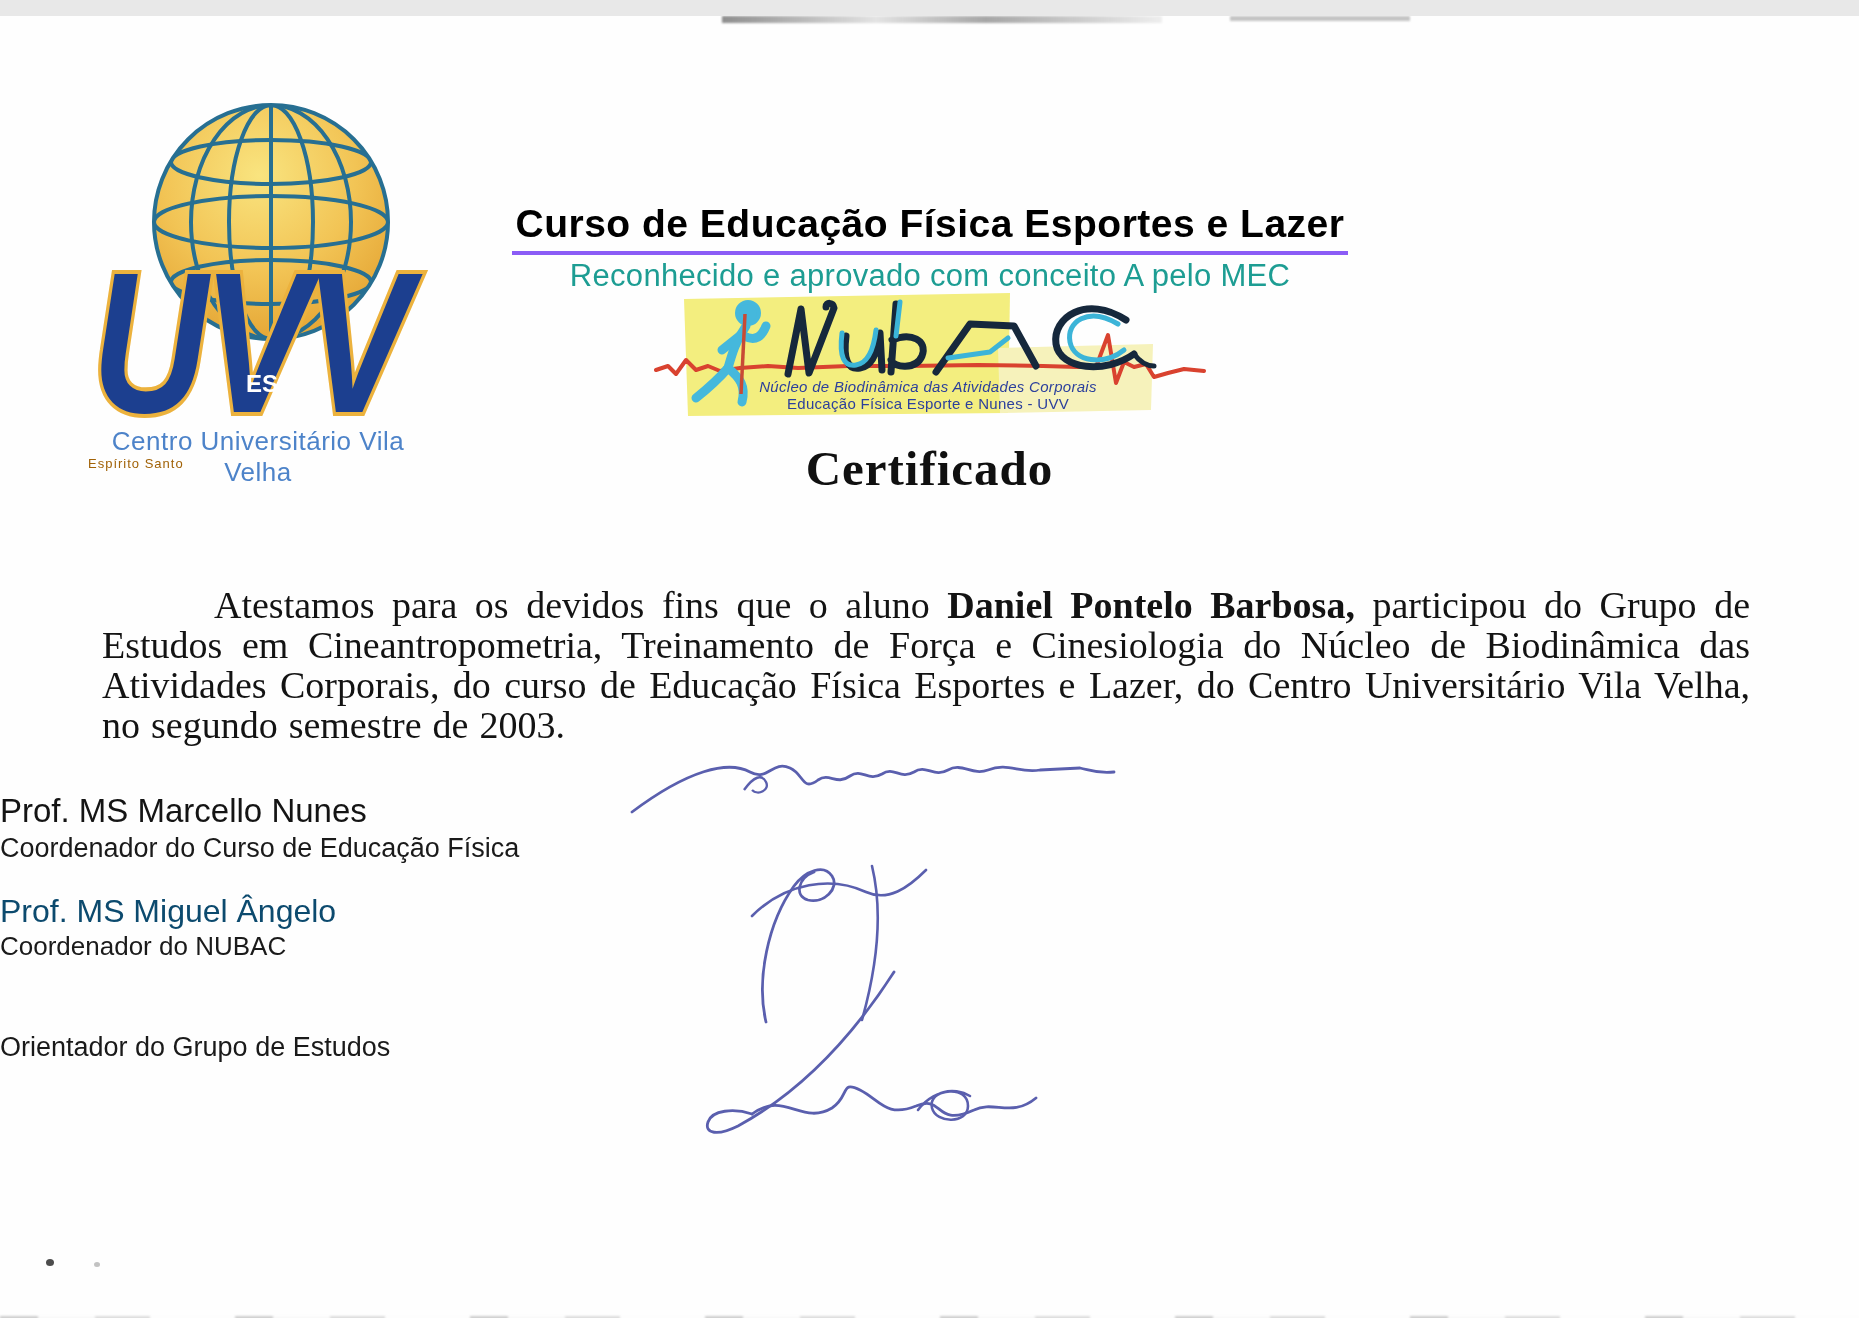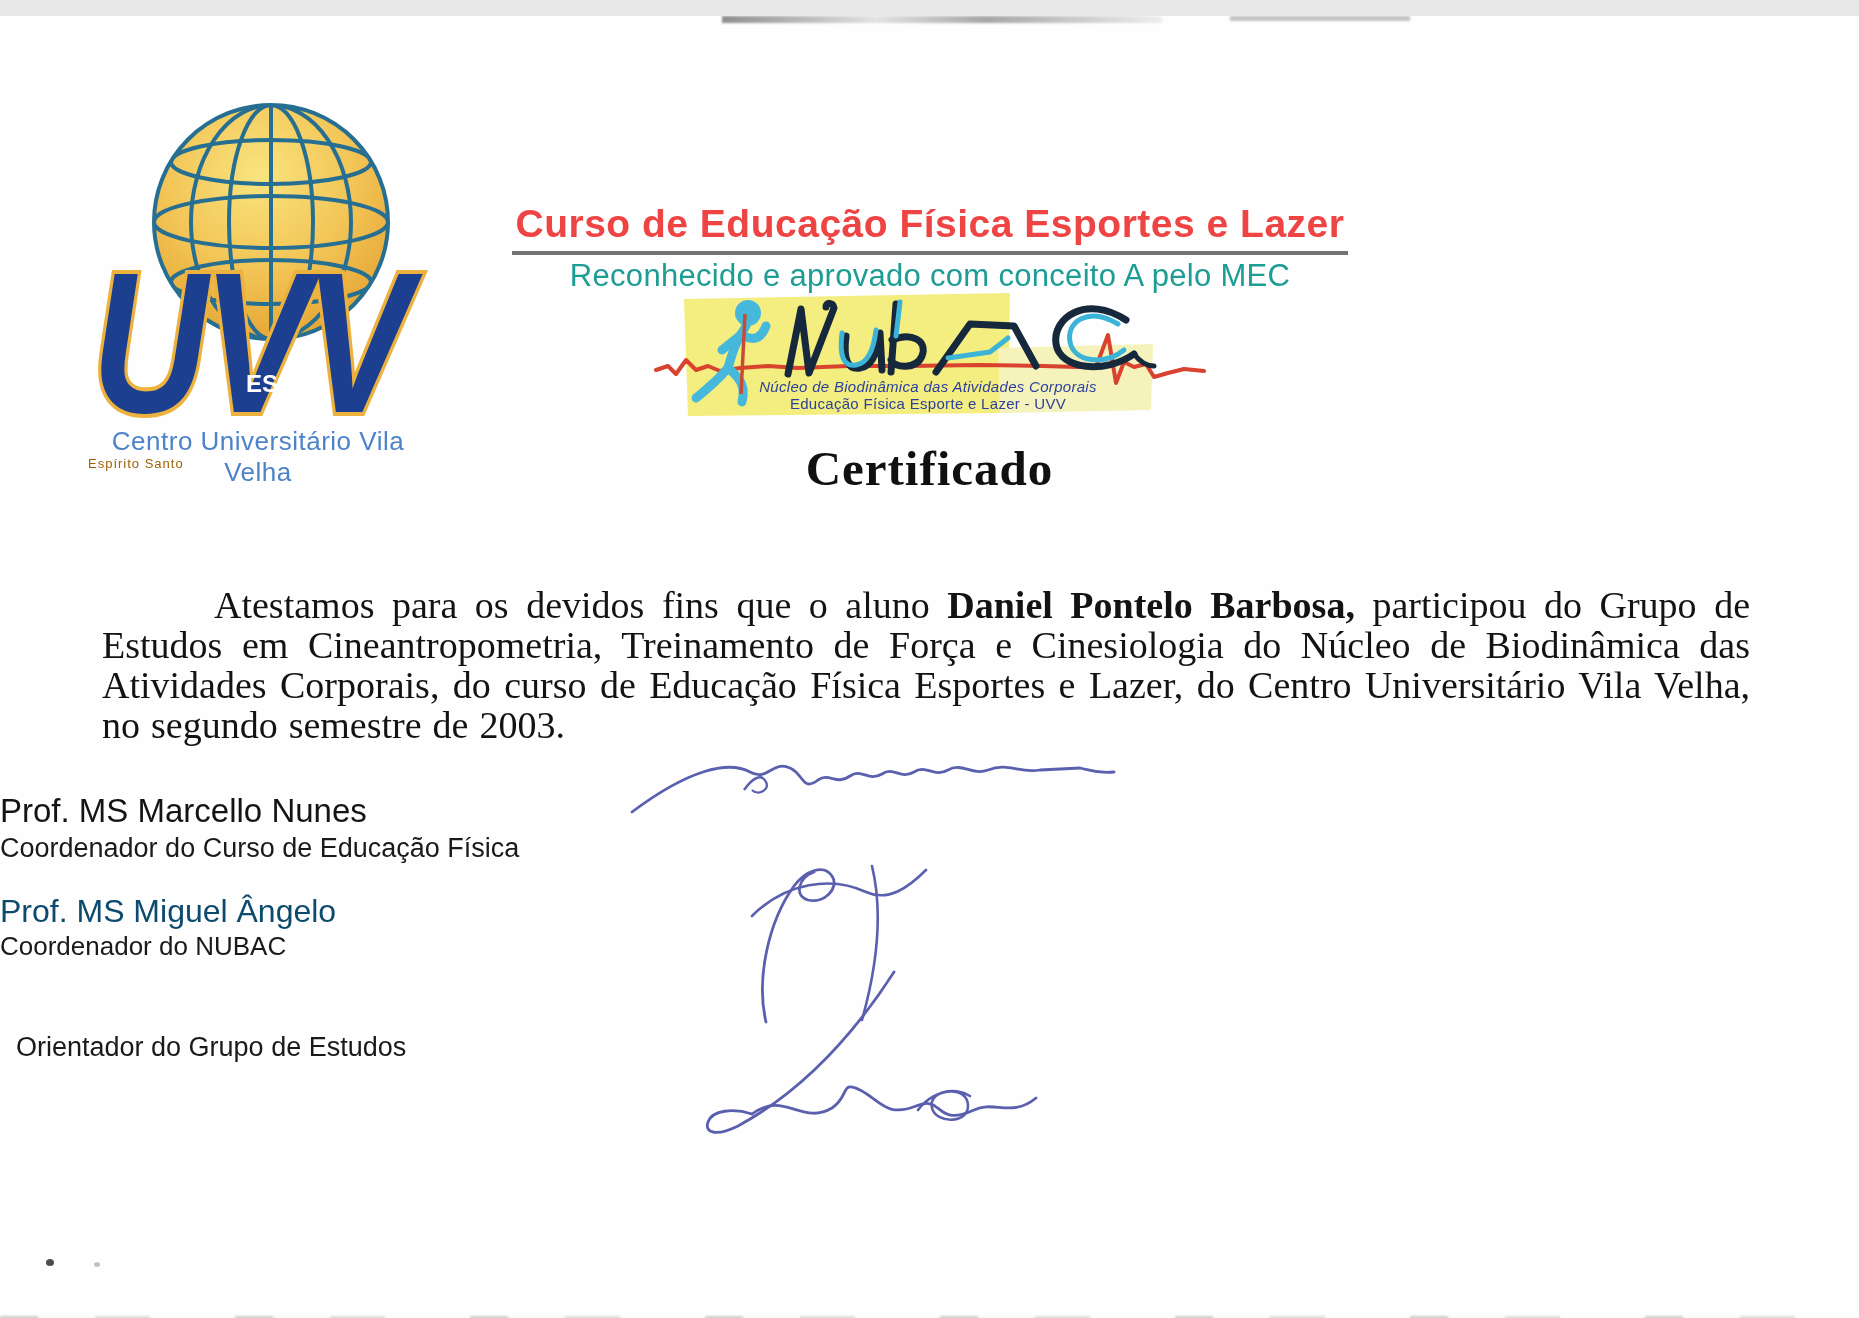--- a/index.html
+++ b/index.html
@@ -22,22 +22,22 @@
 
   
   .uvv-logo{left:88px; top:84px; width:340px; height:385px;}
   .uvv-caption{position:absolute; left:0; top:326px; width:100%; text-align:center;
     color:#4d83c9; font-size:26px; letter-spacing:.5px; font-weight:400;}
   .uvv-state{position:absolute; left:0; top:356px; width:100%; text-align:left;
     color:#a16207; font-size:13px; letter-spacing:1px;}
 
   
   .header-block{left:230px; top:186px; width:1400px; text-align:center;}
-  .course-title{display:inline-block; margin:0; color:#ef4444; font-weight:700; font-size:39px;
-    letter-spacing:.5px; border-bottom:4px solid #737373; padding:0 4px 5px 4px;}
+  .course-title{display:inline-block; margin:0; color:#000000; font-weight:700; font-size:39px;
+    letter-spacing:.5px; border-bottom:4px solid #8b5cf6; padding:0 4px 5px 4px;}
   .accreditation{margin-top:3px; color:#1d9d93; font-size:31px; font-weight:400; letter-spacing:.3px;}
 
   
   .nubac{left:648px; top:262px; width:575px; height:150px;}
   .nubac-text1{position:absolute; left:60px; top:100px; width:440px; text-align:center;
     color:#2b3f9c; font-size:15px; font-weight:400; letter-spacing:.3px;font-style:italic;}
   .nubac-text2{position:absolute; left:60px; top:117px; width:440px; text-align:center;
     color:#2b3f9c; font-size:15px; font-weight:400; letter-spacing:.3px;}
   .sr{position:absolute; width:1px; height:1px; overflow:hidden; opacity:0;}
 
@@ -49,21 +49,21 @@
     text-align:justify; text-indent:112px; word-spacing:1.5px;}
   .cert-body b{font-weight:700;}
 
   
   .sigline{width:1706px; left:0; z-index:2;}
   .sig-name1{top:776px; font-size:33px; color:#141414;}
   .sig-role1{top:817px; font-size:27px; color:#1a1a1a;}
   .sig-name2{top:877px; font-size:32px; color:#0c4a6e;}
   .sig-role2{top:915px; font-size:26px; color:#1a1a1a;}
   .sig-name3{top:973px; font-size:34px; color:#141414;}
-  .sig-role3{top:1016px; font-size:27px; color:#1a1a1a;padding-left:16px;}
+  .sig-role3{top:1016px; font-size:27px; color:#1a1a1a;}
   .ink{z-index:5; pointer-events:none;}
   .ink1{left:628px; top:730px;}
   .ink2{left:722px; top:844px;}
   .ink3{left:668px; top:952px;}
 </style>
 </head>
 <body>
 
 <div class="page">
 
@@ -137,21 +137,21 @@
         <path d="M252,24 L248,58" stroke="#3cb4d8" stroke-width="5"></path>
         <path d="M288,94 L322,46 L366,48 L388,88" stroke="#16283c" stroke-width="7"></path>
         <path d="M300,80 L342,74 L360,60" stroke="#3cb4d8" stroke-width="5"></path>
         <path d="M478,42 C438,16 404,40 408,66 C412,92 458,96 486,76" stroke="#16283c" stroke-width="7"></path>
         <path d="M470,46 C440,28 418,44 422,64 C426,84 456,88 476,72" stroke="#3cb4d8" stroke-width="5"></path>
         <path d="M486,76 C492,84 498,88 506,88" stroke="#16283c" stroke-width="5"></path>
       </g>
     </svg>
     <span class="sr">NUBAC</span>
     <div class="nubac-text1">Núcleo de Biodinâmica das Atividades Corporais</div>
-    <div class="nubac-text2">Educação Física Esporte e Lazer - UVV</div>
+    <div class="nubac-text2">Educação Física Esporte e Nunes - UVV</div>
   </div>
 
   <div class="abs cert-title">Certificado</div>
 
   <p class="abs cert-body"><span>Atestamos para os devidos fins que o aluno </span><b>Daniel Pontelo Barbosa,</b><span> participou do Grupo de Estudos em Cineantropometria, Treinamento de Força e Cinesiologia do Núcleo de Biodinâmica das Atividades Corporais, do curso de Educação Física Esportes e Lazer, do Centro Universitário Vila Velha, no segundo semestre de 2003.</span></p>
 
   <div class="abs sigline sig-name1">Prof. MS Marcello Nunes</div>
   <div class="abs sigline sig-role1">Coordenador do Curso de Educação Física</div>
   <svg class="abs ink ink1" width="520" height="80" viewBox="0 0 520 80">
     <path d="M4,66 C60,24 100,14 122,26 C140,36 144,14 162,22 C176,28 174,46 190,34 C202,26 208,40 222,30

